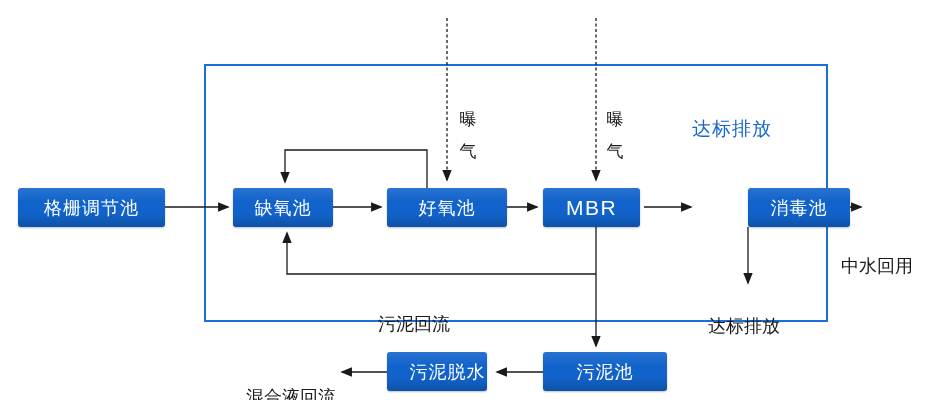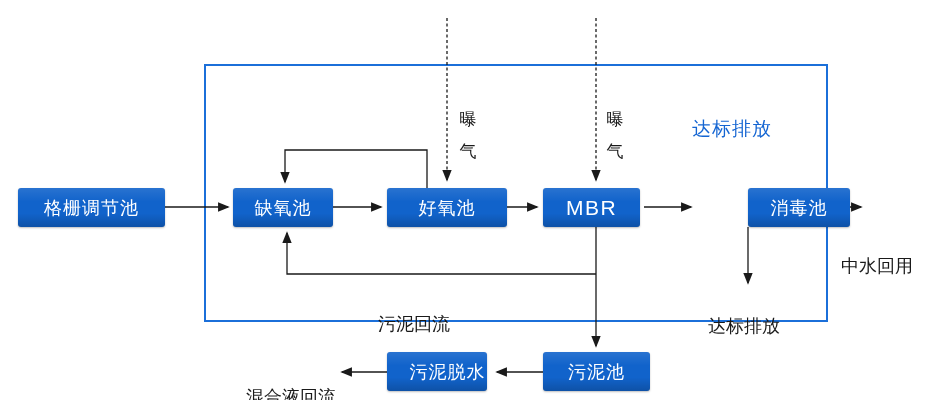--- a/index.html
+++ b/index.html
@@ -123,21 +123,21 @@
 
     <path class="dash" d="M447,18 V180" marker-end="url(#arrow)"></path>
     <path class="dash" d="M596,18 V180" marker-end="url(#arrow)"></path>
   </svg>
 
   <div class="node" style="left:18px; top:188px; width:147px;">格栅调节池</div>
   <div class="node" style="left:233px; top:188px; width:100px;">缺氧池</div>
   <div class="node" style="left:387px; top:188px; width:120px;">好氧池</div>
   <div class="node latin" style="left:543px; top:188px; width:97px;">MBR</div>
   <div class="node" style="left:723px; top:188px; width:102px;margin-left:25px;">消毒池</div>
-  <div class="node" style="left:543px; top:352px; width:107px;">污泥池</div>
+  <div class="node" style="left:543px; top:352px; width:124px;">污泥池</div>
   <div class="node" style="left:387px; top:352px; width:100px;padding-left:21px;">污泥脱水</div>
 
   <div class="flabel vertical" style="left:457px; top:76px;">曝气</div>
   <div class="flabel vertical" style="left:604px; top:76px;">曝气</div>
   <div class="flabel blue" style="left:692px; top:91px;">达标排放</div>
   <div class="flabel" style="left:841px; top:229px;">中水回用</div>
   <div class="flabel" style="left:378px; top:287px;">污泥回流</div>
   <div class="flabel" style="left:708px; top:289px;">达标排放</div>
   <div class="flabel" style="left:246px; top:360px;">混合液回流</div>
 

